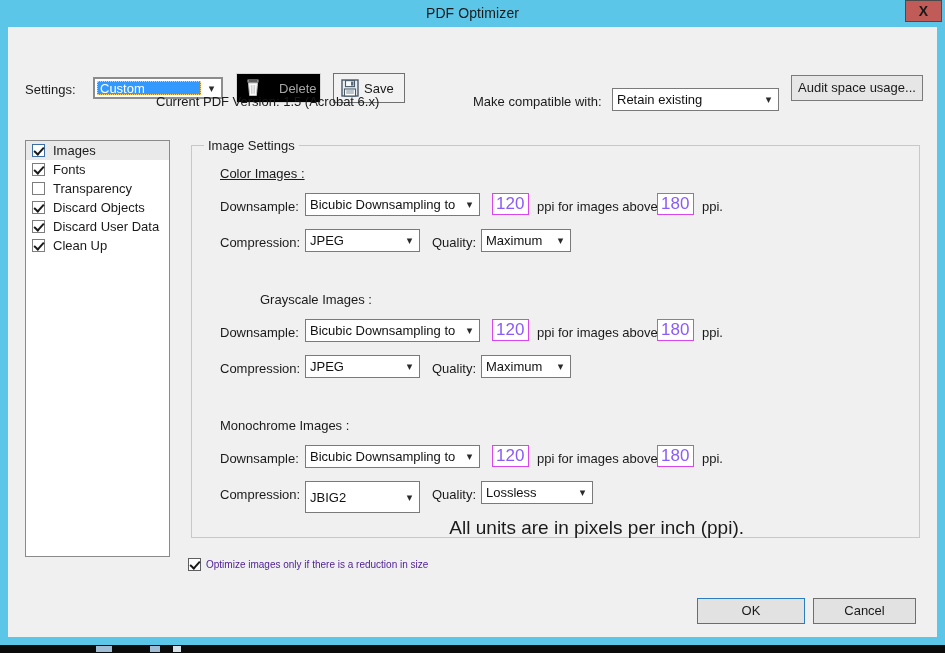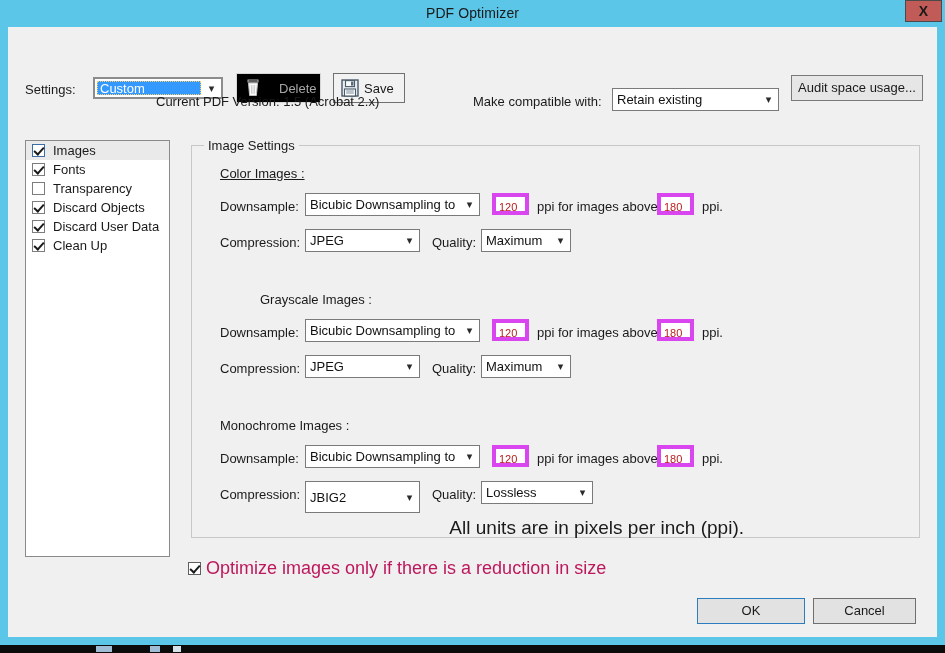--- a/index.html
+++ b/index.html
@@ -231,25 +231,25 @@
     font-size: 13px;
     color: #1a1a1a;
   }
 
   
   .sec-title { font-size: 13px; color: #1a1a1a; }
 
   .numfield {
     position: absolute;
     background: #ffffff;
-    border: 4px solid #d946ef;
+    border: 1px solid #d946ef;
     box-sizing: border-box;
     height: 22px;
-    font-size: 11px;
-    color: #b91c1c;
+    font-size: 17px;
+    color: #8b5cf6;
     line-height: 20px;
     padding-left: 3px;
     cursor: text;
   }
 
   
   #optimize-row {
     position: absolute;
     left: 180px; top: 531px;
     display: flex;
@@ -267,21 +267,21 @@
   }
   #optimize-check::after {
     content: "";
     position: absolute;
     left: 3px; top: 0px;
     width: 4px; height: 8px;
     border: solid #1a1a1a;
     border-width: 0 2px 2px 0;
     transform: rotate(42deg);
   }
-  #optimize-label { font-size: 18px; color: #be185d; white-space: nowrap; }
+  #optimize-label { font-size: 10px; color: #4c1d95; white-space: nowrap; }
 
   
   .dlgbtn {
     position: absolute;
     height: 26px;
     box-sizing: border-box;
     background: #e2e2e2;
     font-size: 13px;
     color: #1a1a1a;
     line-height: 24px;
@@ -360,21 +360,21 @@
           <rect x="5.5" y="12" width="11" height="7" fill="#fdfdfd" stroke="#4a5a68" stroke-width="1.1"></rect>
           <line x1="7.2" y1="14" x2="14.8" y2="14" stroke="#7b8c99" stroke-width="1"></line>
           <line x1="7.2" y1="16" x2="14.8" y2="16" stroke="#7b8c99" stroke-width="1"></line>
         </svg>
       </span>
       <span class="tlabel">Save</span>
     </div>
 
     <div id="audit-button">Audit space usage...</div>
 
-    <div class="lbl" style="left:148px; top:67px;">Current PDF Version: 1.5 (Acrobat 2.x)</div>
+    <div class="lbl" style="left:148px; top:67px;">Current PDF Version: 1.5 (Acrobat 6.x)</div>
 
     <div class="lbl" style="left:465px; top:67px;">Make compatible with:</div>
 
     <div class="combo" style="left:604px; top:61px; width:167px; height:23px;">
       <div class="cval">Retain existing</div>
       <div class="carrow">▾</div>
     </div>
 
     <div id="listbox">
       <div class="lrow sel">

